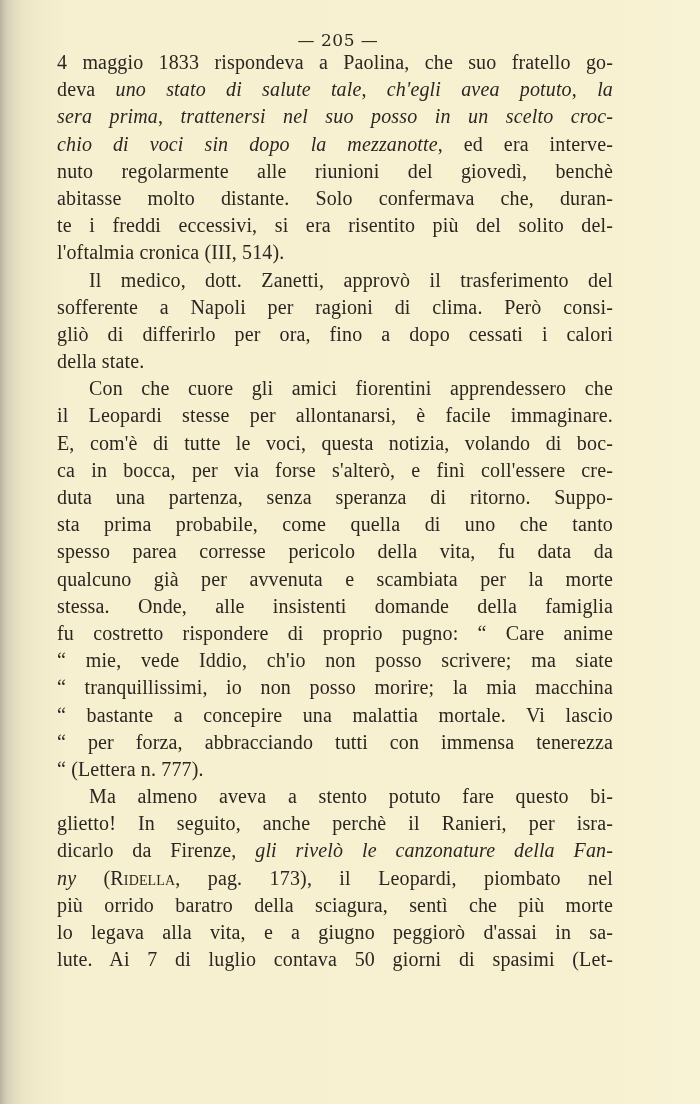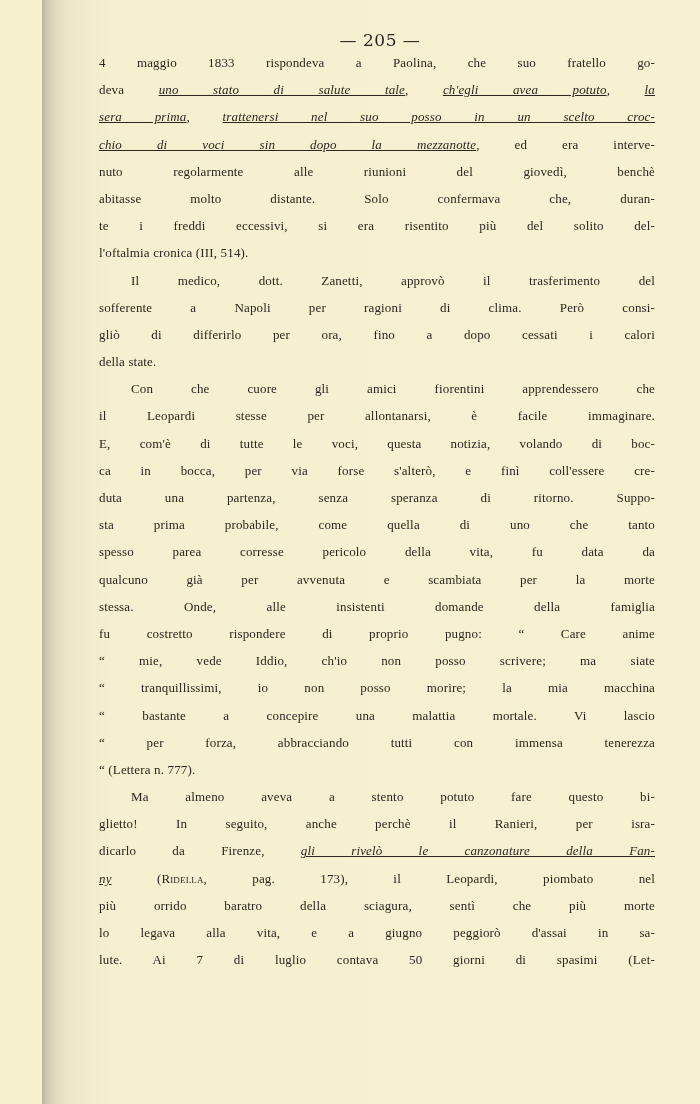--- a/index.html
+++ b/index.html
@@ -15,56 +15,54 @@
       font-family: "DejaVu Serif", "Liberation Serif", serif;
       color: #2b2620;
     }
     .page {
       position: absolute;
       inset: 0;
       background:
         linear-gradient(to right,
           #b7b3a0 0px, #d2cdb6 6px, #e2dcc0 14px, #ece5c6 24px,
           #f2ebcb 40px, #f6f0d0 70px, #f7f1d2 600px, #f8f3d4 700px);
-      margin-left: 42px;
     }
     .page-number {
       position: absolute;
       top: 30px;
       left: 0;
       width: 676px;
       text-align: center;
       font-size: 17px;
       letter-spacing: 0.5px;
     }
     .text-block {
       position: absolute;
       top: 49px;
       left: 57px;
       width: 556px;
     }
     .line {
       height: 27.2px;
       line-height: 27.2px;
-      font-size: 13px;
+      font-size: 20px;
       white-space: nowrap;
       text-align: justify;
       text-align-last: justify;
       font-family: "Liberation Serif", "DejaVu Serif", serif;
       letter-spacing: 0.15px;
     }
     .line.last {
       text-align-last: left;
     }
     .line.indent {
       padding-left: 32px;
     }
     .it {
       font-style: italic;
-      text-decoration: underline;
     }
     .sc {
       font-variant: small-caps;
     }
   </style>
 </head>
 <body>
 
 <div class="page">
   <div class="page-number">— 205 —</div>

